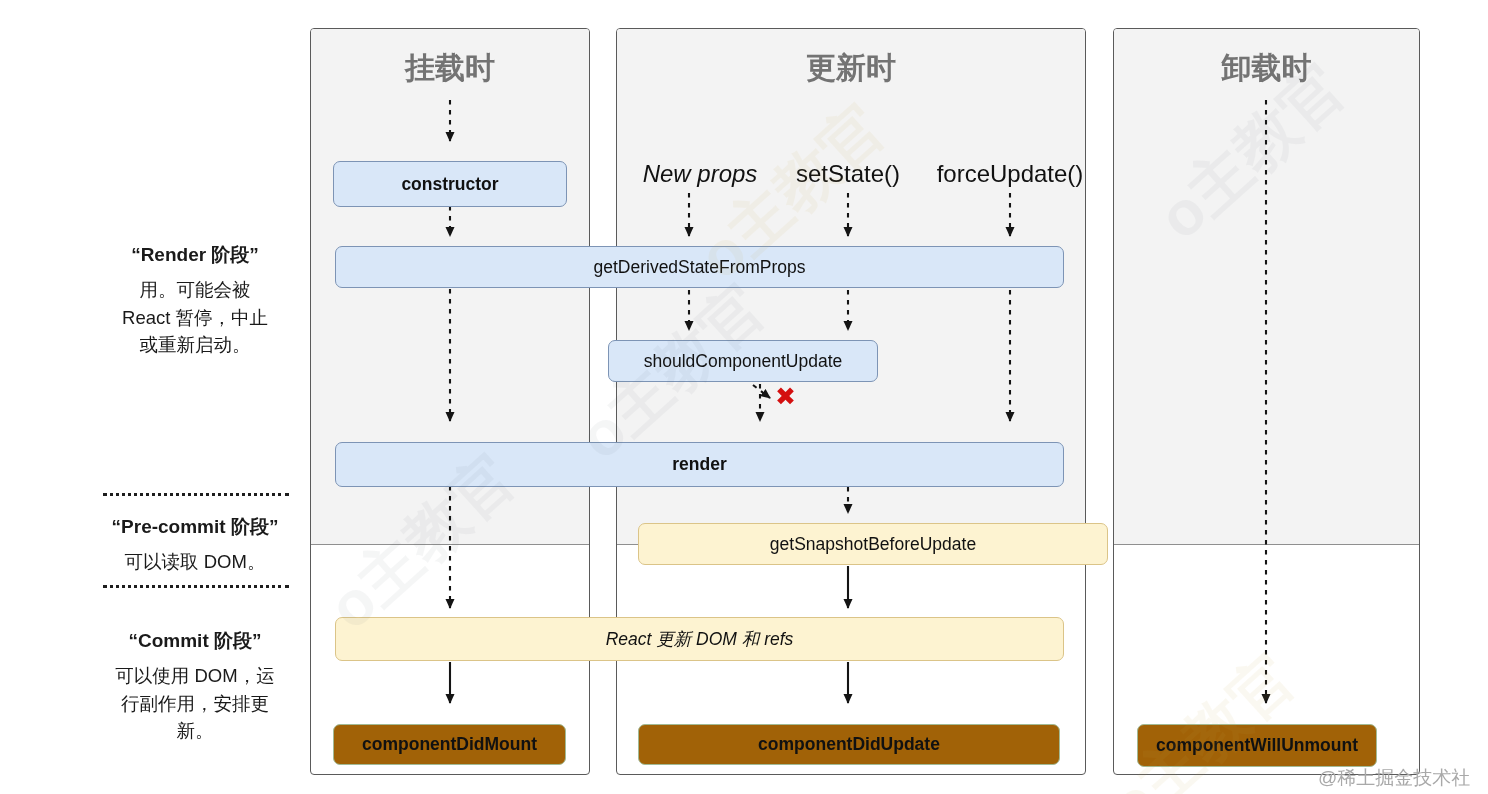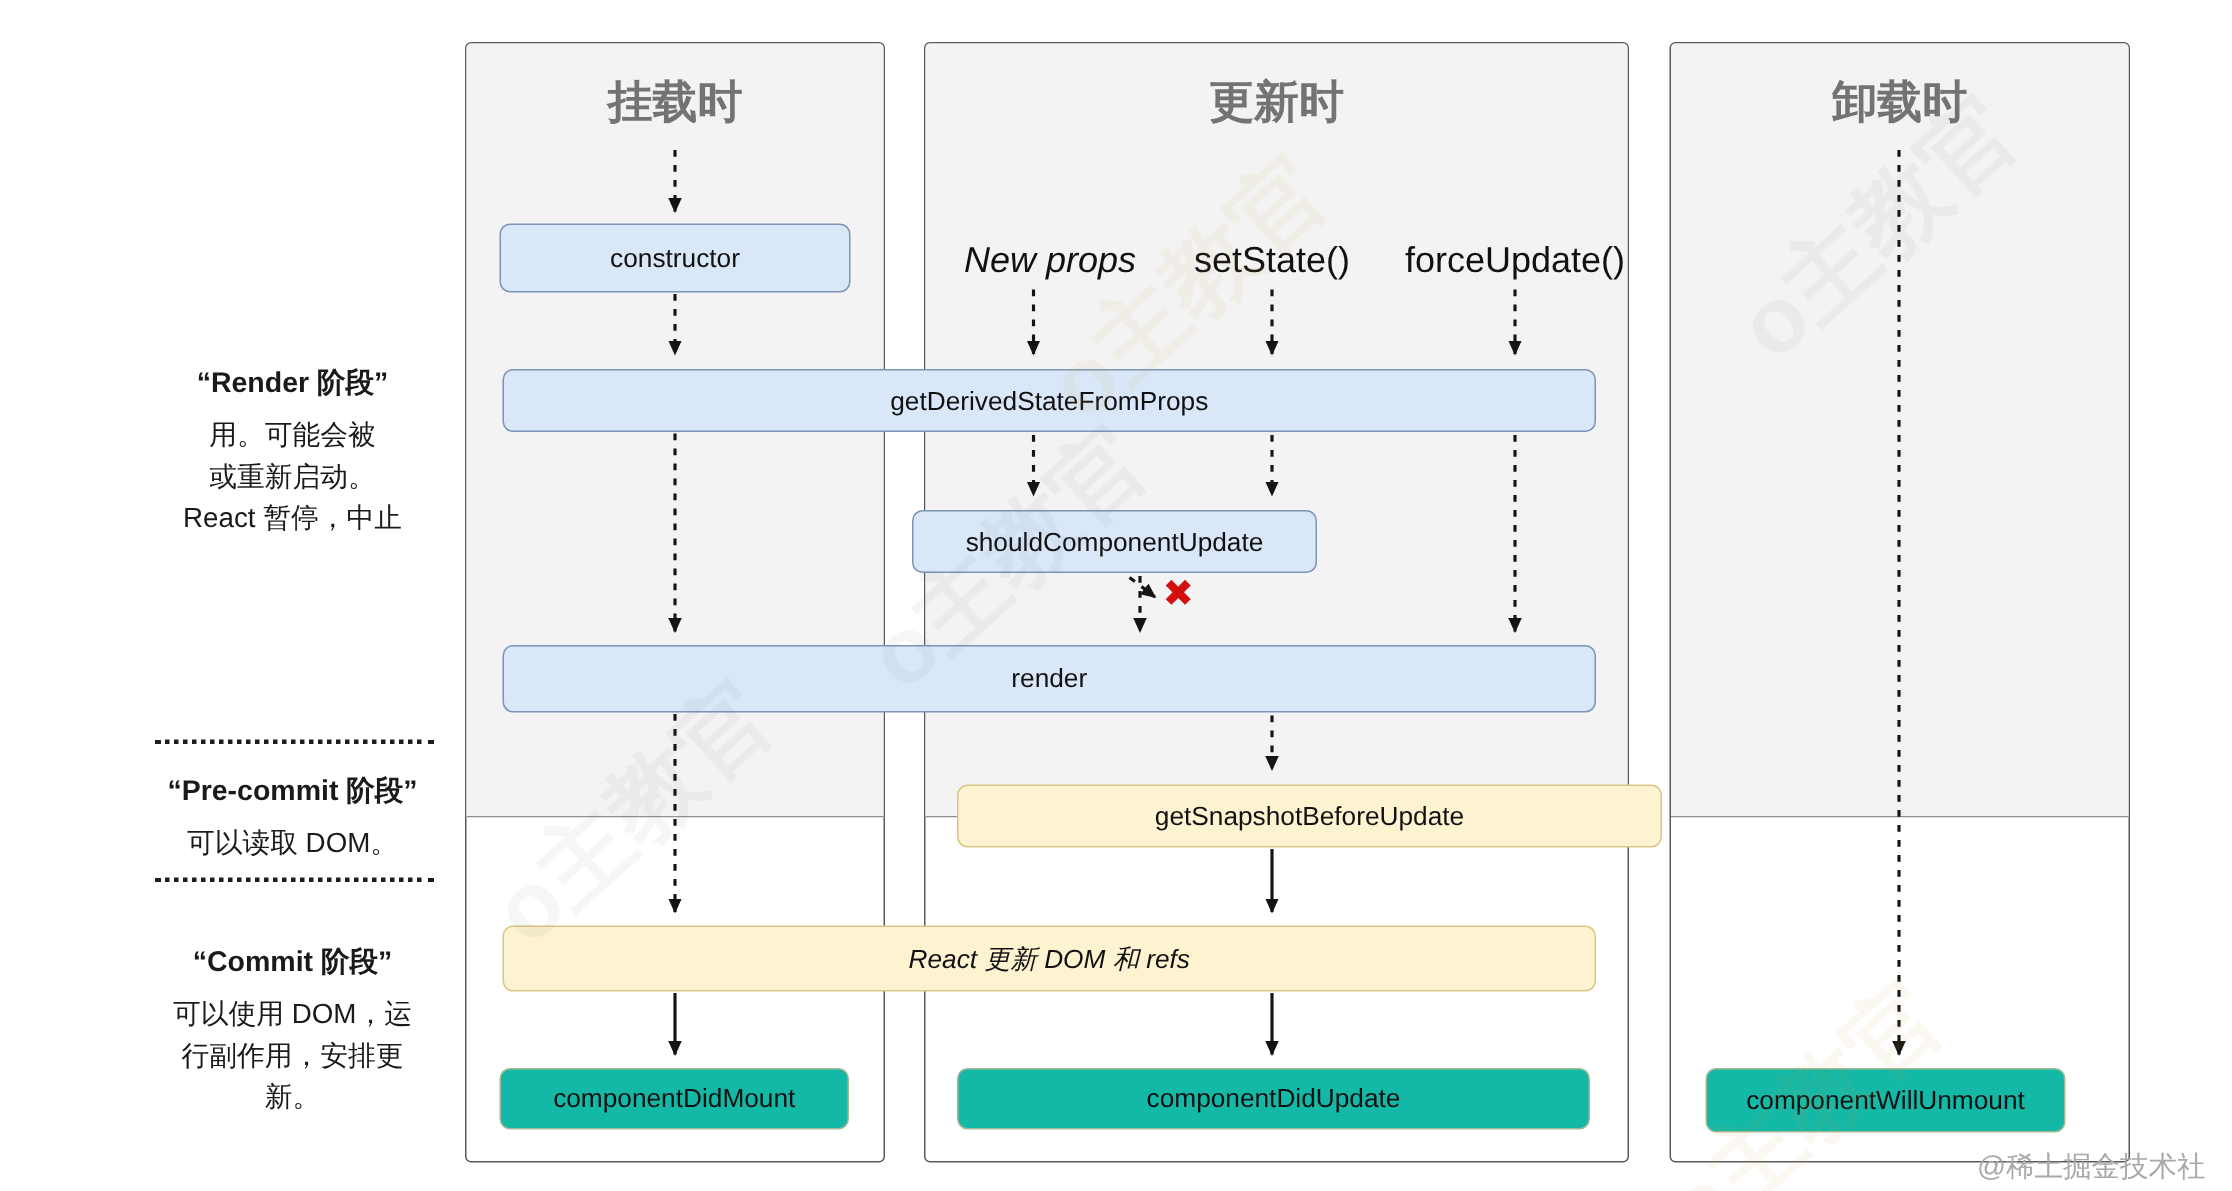--- a/index.html
+++ b/index.html
@@ -17,42 +17,42 @@
   
   .col{position:absolute;top:28px;height:747px;border:1.5px solid #5a5a5a;border-radius:4px;background:#ffffff;box-sizing:border-box;z-index:2;}
   .col-gray{position:absolute;top:0;left:0;right:0;height:515px;background:#f3f3f3;border-bottom:1px solid #8f8f8f;border-radius:3px 3px 0 0;}
   .col-title{position:absolute;top:48px;text-align:center;font-size:30px;font-weight:600;z-index:4;color:#737373;}
   .trigger{position:absolute;top:160px;height:24px;text-align:center;font-size:24px;z-index:4;color:#111;}
   .italic{font-style:italic;}
   
   .node{position:absolute;box-sizing:border-box;border-radius:7px;display:flex;align-items:center;justify-content:center;font-size:17.5px;z-index:10;color:#111;}
   .blue{background:#d9e7f8;border:1.5px solid #7d94b5;}
   .yellow{background:#fdf3d1;border:1.5px solid #dbc488;}
-  .green{background:#14b8a6;border:1.5px solid #a2ba95;text-align:center;}
-  .bold{font-weight:normal;}
+  .green{background:#a16207;border:1.5px solid #a2ba95;text-align:center;}
+  .bold{font-weight:bold;margin-top:12px;}
   
   svg.arrows{position:absolute;left:0;top:0;z-index:5;pointer-events:none;}
   .ln{stroke:#141414;stroke-width:2.1;fill:none;}
   .dash{stroke-dasharray:4.5 5.5;}
   .stopx{position:absolute;left:775px;top:384px;font-size:25px;font-weight:bold;color:#d40f0f;z-index:11;line-height:1;}
   
   .wm{position:absolute;z-index:20;pointer-events:none;white-space:nowrap;
       font-size:62px;font-weight:bold;transform:rotate(-42deg);}
   .wm-gray{color:#55606a;opacity:0.05;}
   .wm-tan{color:#c9a84c;opacity:0.07;}
   .credit{position:absolute;left:1318px;top:765px;font-size:19px;color:#a9a9a9;z-index:20;}
 </style>
 </head>
 <body>
 
 <div class="side-block" style="top:242px">
   <div class="side-title">“Render 阶段”</div>
   <div class="side-line">用。可能会被</div>
+  <div class="side-line">React 暂停，中止</div>
   <div class="side-line">或重新启动。</div>
-  <div class="side-line">React 暂停，中止</div>
 </div>
 
 <div class="dotline" style="top:493px"></div>
 
 <div class="side-block" style="top:514px">
   <div class="side-title">“Pre-commit 阶段”</div>
   <div class="side-line">可以读取 DOM。</div>
 </div>
 
 <div class="dotline" style="top:585px"></div>

